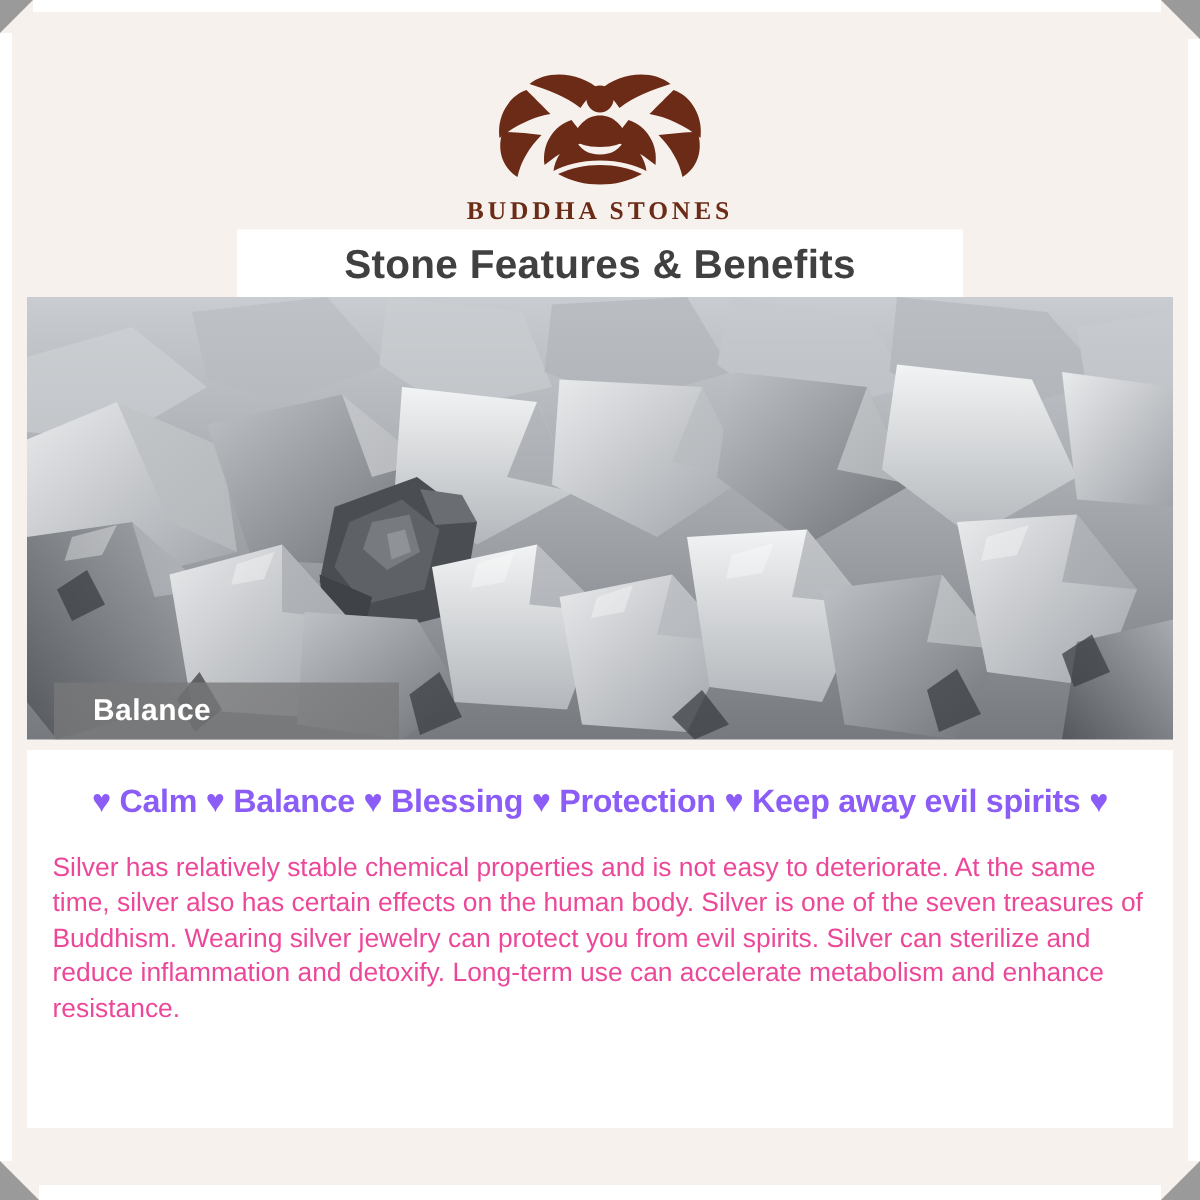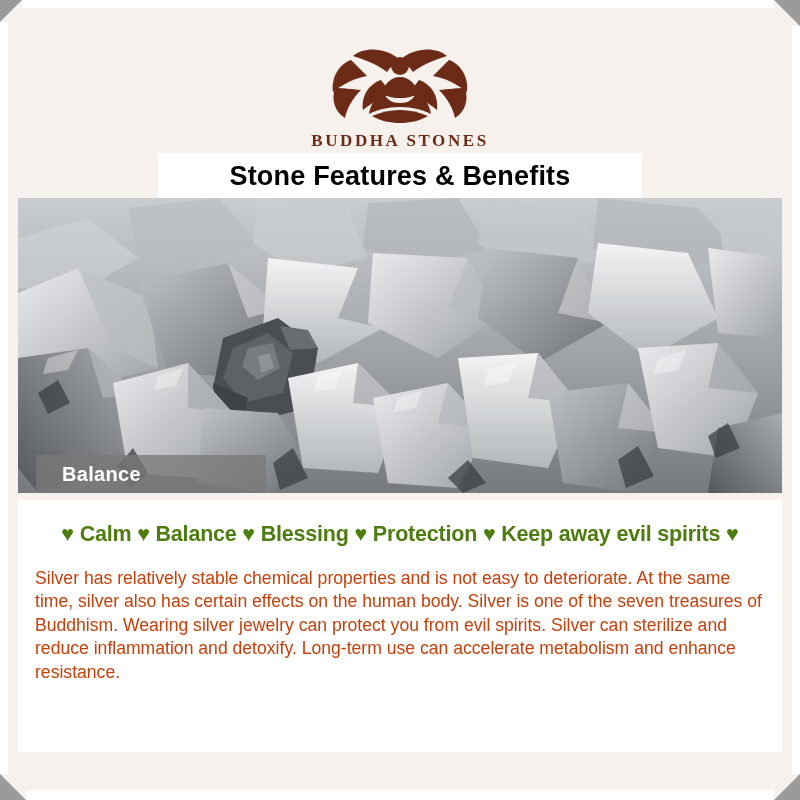--- a/index.html
+++ b/index.html
@@ -117,21 +117,21 @@
     right: 150px;
     height: 47px;
     background: #ffffff;
     display: flex;
     align-items: center;
     justify-content: center;
   }
   .title-bar .title-text {
     font-size: 27px;
     font-weight: bold;
-    color: #000000;
+    color: #404040;
     letter-spacing: 0.2px;
   }
 
   
   .hero {
     position: absolute;
     top: 198px;
     left: 18px;
     right: 18px;
     height: 295px;
@@ -170,30 +170,30 @@
     left: 18px;
     right: 18px;
     bottom: 48px;
     background: #ffffff;
     padding: 22px 14px 0 14px;
     box-sizing: border-box;
   }
   .benefits {
     font-size: 21.5px;
     font-weight: bold;
-    color: #4d7c0f;
+    color: #8b5cf6;
     text-align: center;
     letter-spacing: -0.2px;
     white-space: nowrap;
   }
   .description {
     margin-top: 20px;
     font-size: 17.6px;
     line-height: 1.33;
-    color: #c2410c;
+    color: #ec4899;
     text-align: left;
     padding: 0 3px;
   }
 
   .bottom-strip {
     position: absolute;
     left: 18px;
     right: 18px;
     bottom: 10px;
     height: 38px;

